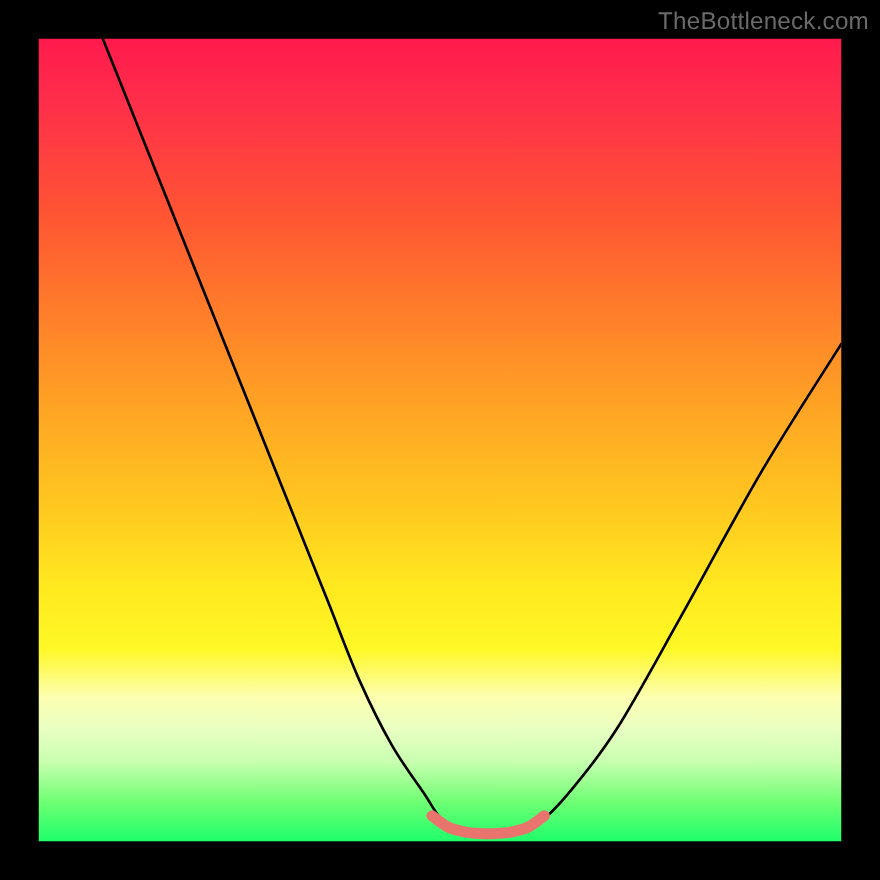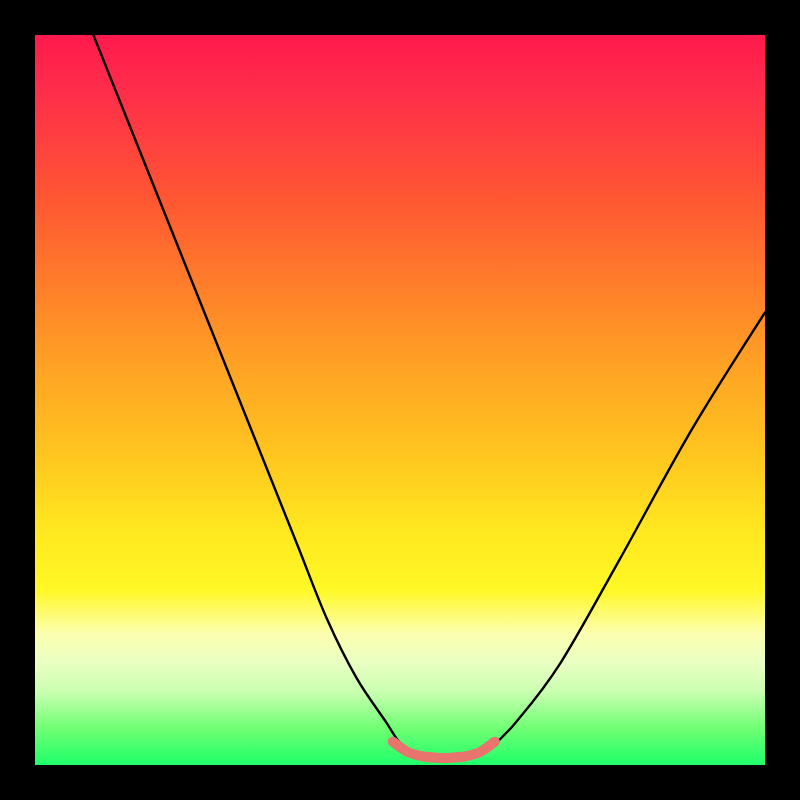--- a/index.html
+++ b/index.html
@@ -60,20 +60,21 @@
     font-size: 22px;
     font-weight: 500;
     letter-spacing: 0.2px;
     user-select: none;
   }
 </style>
 </head>
 <body>
 
 <div class="frame">
+  <div class="watermark">TheBottleneck.com</div>
 
   <div class="plot-area">
     <div class="gradient-bg"></div>
     <svg class="curve-svg" viewBox="0 0 730 730" preserveAspectRatio="none">
       <path id="main-curve" fill="none" stroke="#000000" stroke-width="2.4" stroke-linecap="round" d="M 58.40 0.00 C 63.27 12.17, 77.87 48.67, 87.60 73.00 C 97.33 97.33, 107.07 121.67, 116.80 146.00 C 126.53 170.33, 136.27 194.67, 146.00 219.00 C 155.73 243.33, 165.47 267.67, 175.20 292.00 C 184.93 316.33, 194.67 340.67, 204.40 365.00 C 214.13 389.33, 223.87 413.67, 233.60 438.00 C 243.33 462.33, 253.07 486.67, 262.80 511.00 C 272.53 535.33, 282.27 562.10, 292.00 584.00 C 301.73 605.90, 311.47 625.37, 321.20 642.40 C 330.93 659.43, 343.10 675.25, 350.40 686.20 C 357.70 697.15, 360.13 702.63, 365.00 708.10 C 369.87 713.58, 374.73 716.62, 379.60 719.05 C 384.47 721.48, 389.33 722.09, 394.20 722.70 C 399.07 723.31, 403.93 722.70, 408.80 722.70 C 413.67 722.70, 418.53 722.94, 423.40 722.70 C 428.27 722.46, 433.13 722.46, 438.00 721.24 C 442.87 720.02, 445.30 721.24, 452.60 715.40 C 459.90 709.56, 469.63 700.80, 481.80 686.20 C 493.97 671.60, 508.57 654.57, 525.60 627.80 C 542.63 601.03, 562.10 564.53, 584.00 525.60 C 605.90 486.67, 632.67 435.57, 657.00 394.20 C 681.33 352.83, 717.83 296.87, 730.00 277.40"></path>
       <path id="highlight-curve" fill="none" stroke="#e9746d" stroke-width="10" stroke-linecap="round" d="M 357.70 706.64 C 360.13 708.34, 367.43 714.43, 372.30 716.86 C 377.17 719.29, 382.03 720.27, 386.90 721.24 C 391.77 722.21, 396.63 722.46, 401.50 722.70 C 406.37 722.94, 411.23 722.94, 416.10 722.70 C 420.97 722.46, 425.83 722.21, 430.70 721.24 C 435.57 720.27, 440.43 719.29, 445.30 716.86 C 450.17 714.43, 457.47 708.34, 459.90 706.64"></path>
     </svg>
   </div>
 </div>
 

